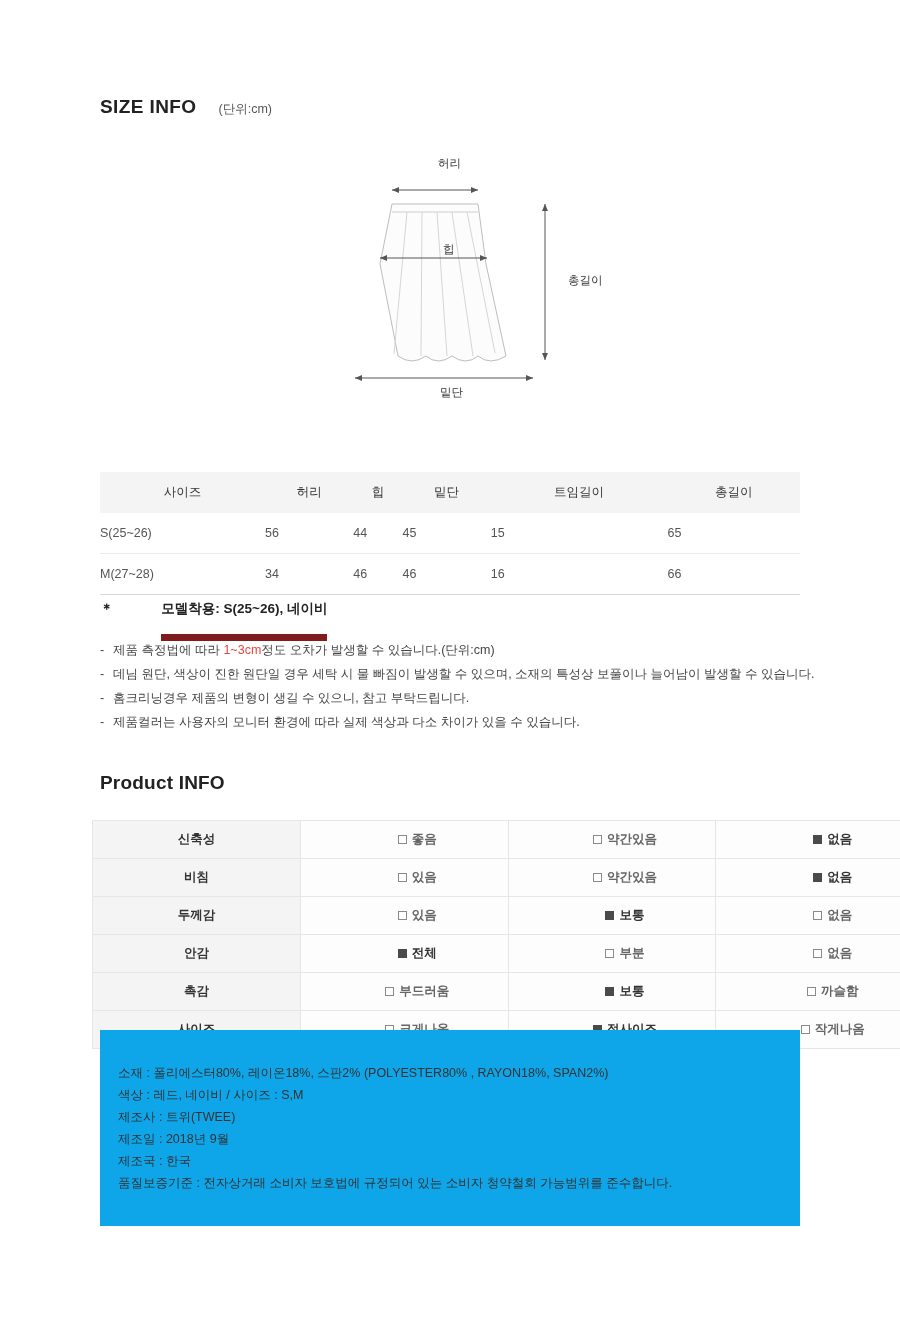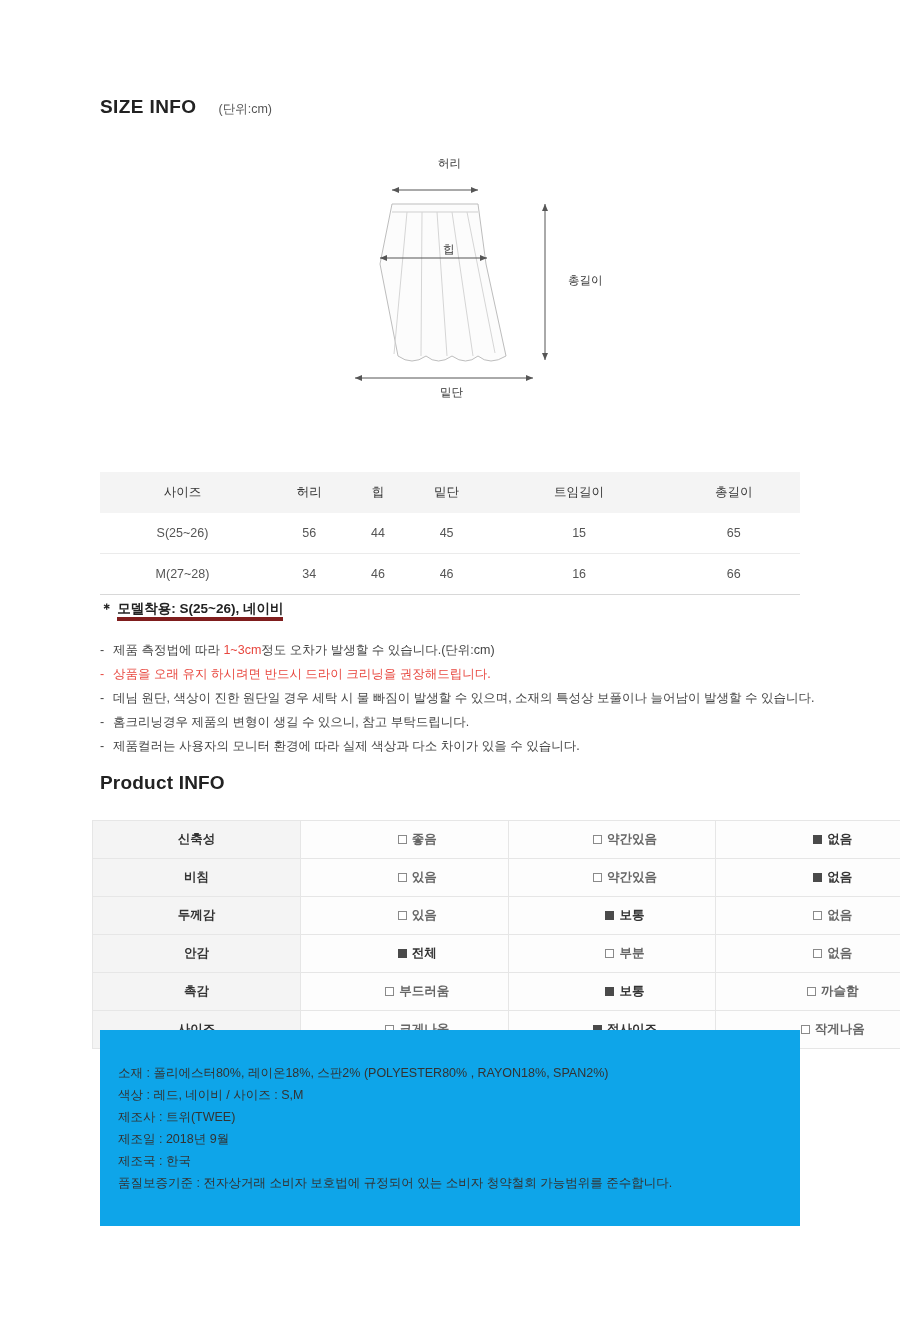--- a/index.html
+++ b/index.html
@@ -52,35 +52,34 @@
   .size-table thead th {
     background: #f4f4f4;
     font-weight: normal;
     color: #333333;
     padding: 12px 0;
     text-align: center;
     font-size: 12.5px;
   }
   .size-table tbody td {
     padding: 13px 0;
-    text-align: center;
     color: #555555;
     font-size: 12.5px;
     border-bottom: 1px solid #ebebeb;
   }
   .size-table tbody tr:last-child td { border-bottom: 1px solid #d8d8d8; }
   .size-table thead th:first-child,
   .size-table tbody td:first-child { width: 165px; }
 
   
   .model-note {
     position: absolute; left: 100px; top: 600px;
     font-size: 13.5px; font-weight: bold; color: #222222;
   }
-  .model-note .underline { border-bottom: 4px solid #7f1d1d; padding-bottom: 1px; }
+  .model-note .underline { border-bottom: 7px solid #7f1d1d; padding-bottom: 18px; margin-left: 44px; }
 
   
   .notes {
     position: absolute; left: 100px; top: 638px;
     font-size: 12.5px; line-height: 24px; color: #444444;
   }
   .notes .n { white-space: nowrap; }
   .notes .red { color: #e8473f; }
   .notes .dash { display: inline-block; width: 13px; }
 
@@ -222,23 +221,20 @@
   <div class="model-note">
     <span>＊</span>
     <span class="underline">모델착용: S(25~26), 네이비</span>
   </div>
 
   <div class="notes">
     <div class="n">
       <span class="dash">-</span><span>제품 측정법에 따라 </span><span class="red">1~3cm</span><span>정도 오차가 발생할 수 있습니다.(단위:cm)</span>
     </div>
     <div class="n">
-      <span class="dash red">-</span><span class="red">상품을 오래 유지 하시려면 반드시 드라이 크리닝을 권장해드립니다.</span>
-    </div>
-    <div class="n">
       <span class="dash">-</span><span>데님 원단, 색상이 진한 원단일 경우 세탁 시 물 빠짐이 발생할 수 있으며, 소재의 특성상 보풀이나 늘어남이 발생할 수 있습니다.</span>
     </div>
     <div class="n">
       <span class="dash">-</span><span>홈크리닝경우 제품의 변형이 생길 수 있으니, 참고 부탁드립니다.</span>
     </div>
     <div class="n">
       <span class="dash">-</span><span>제품컬러는 사용자의 모니터 환경에 따라 실제 색상과 다소 차이가 있을 수 있습니다.</span>
     </div>
   </div>
 

